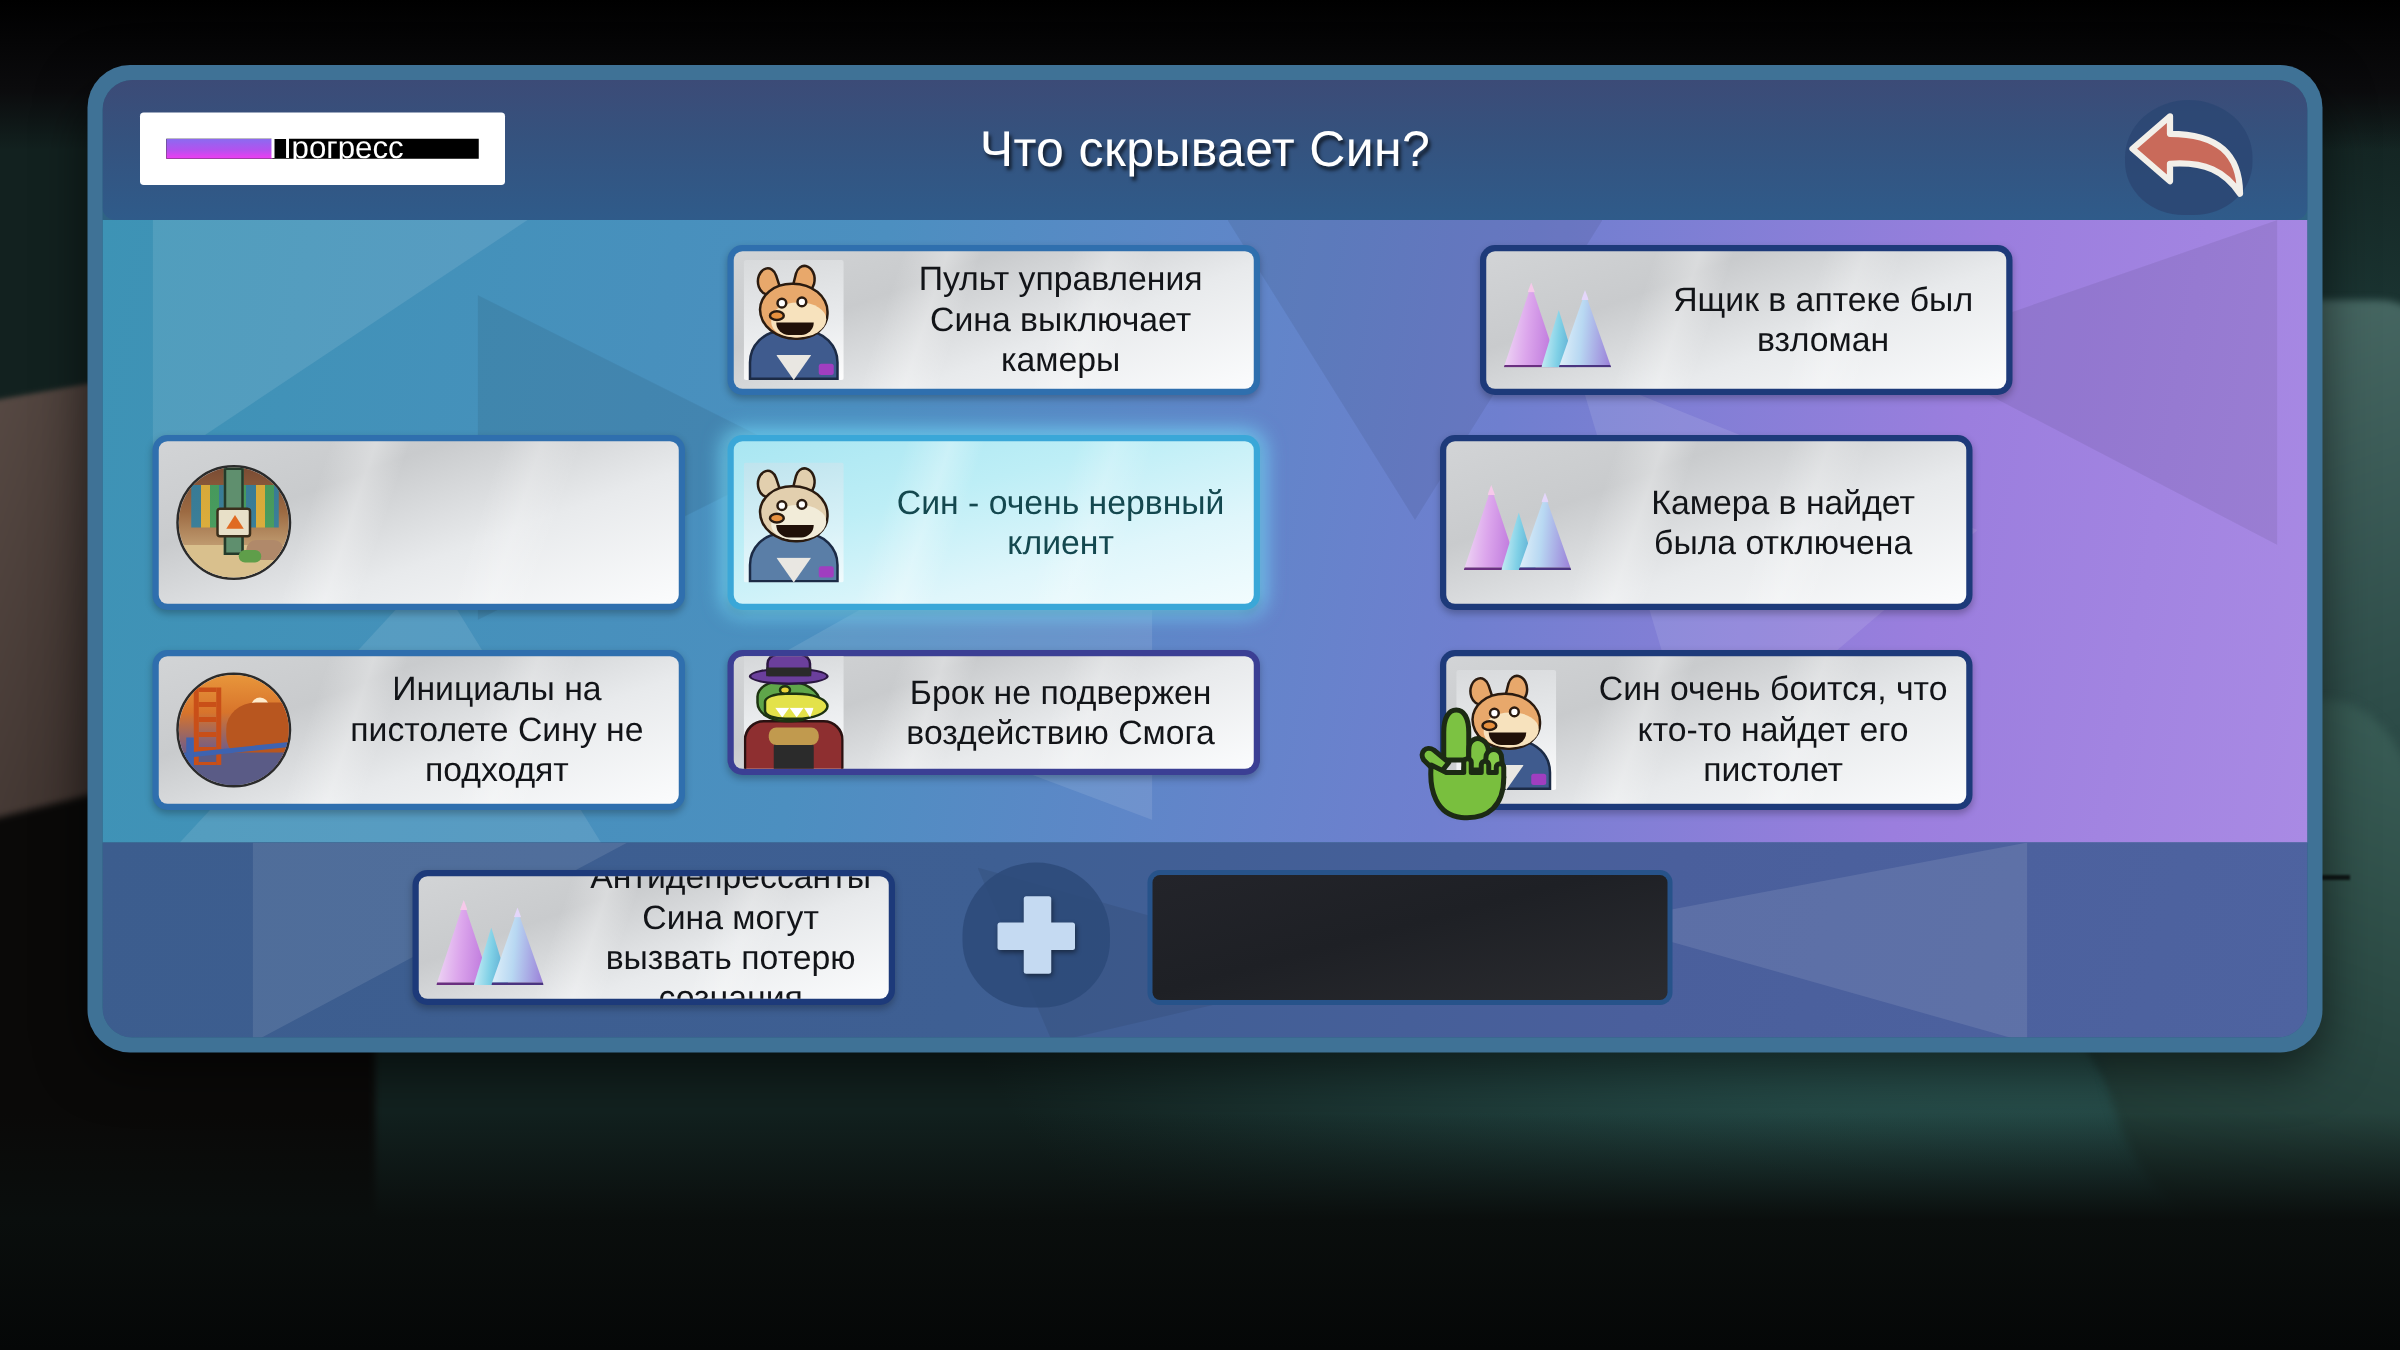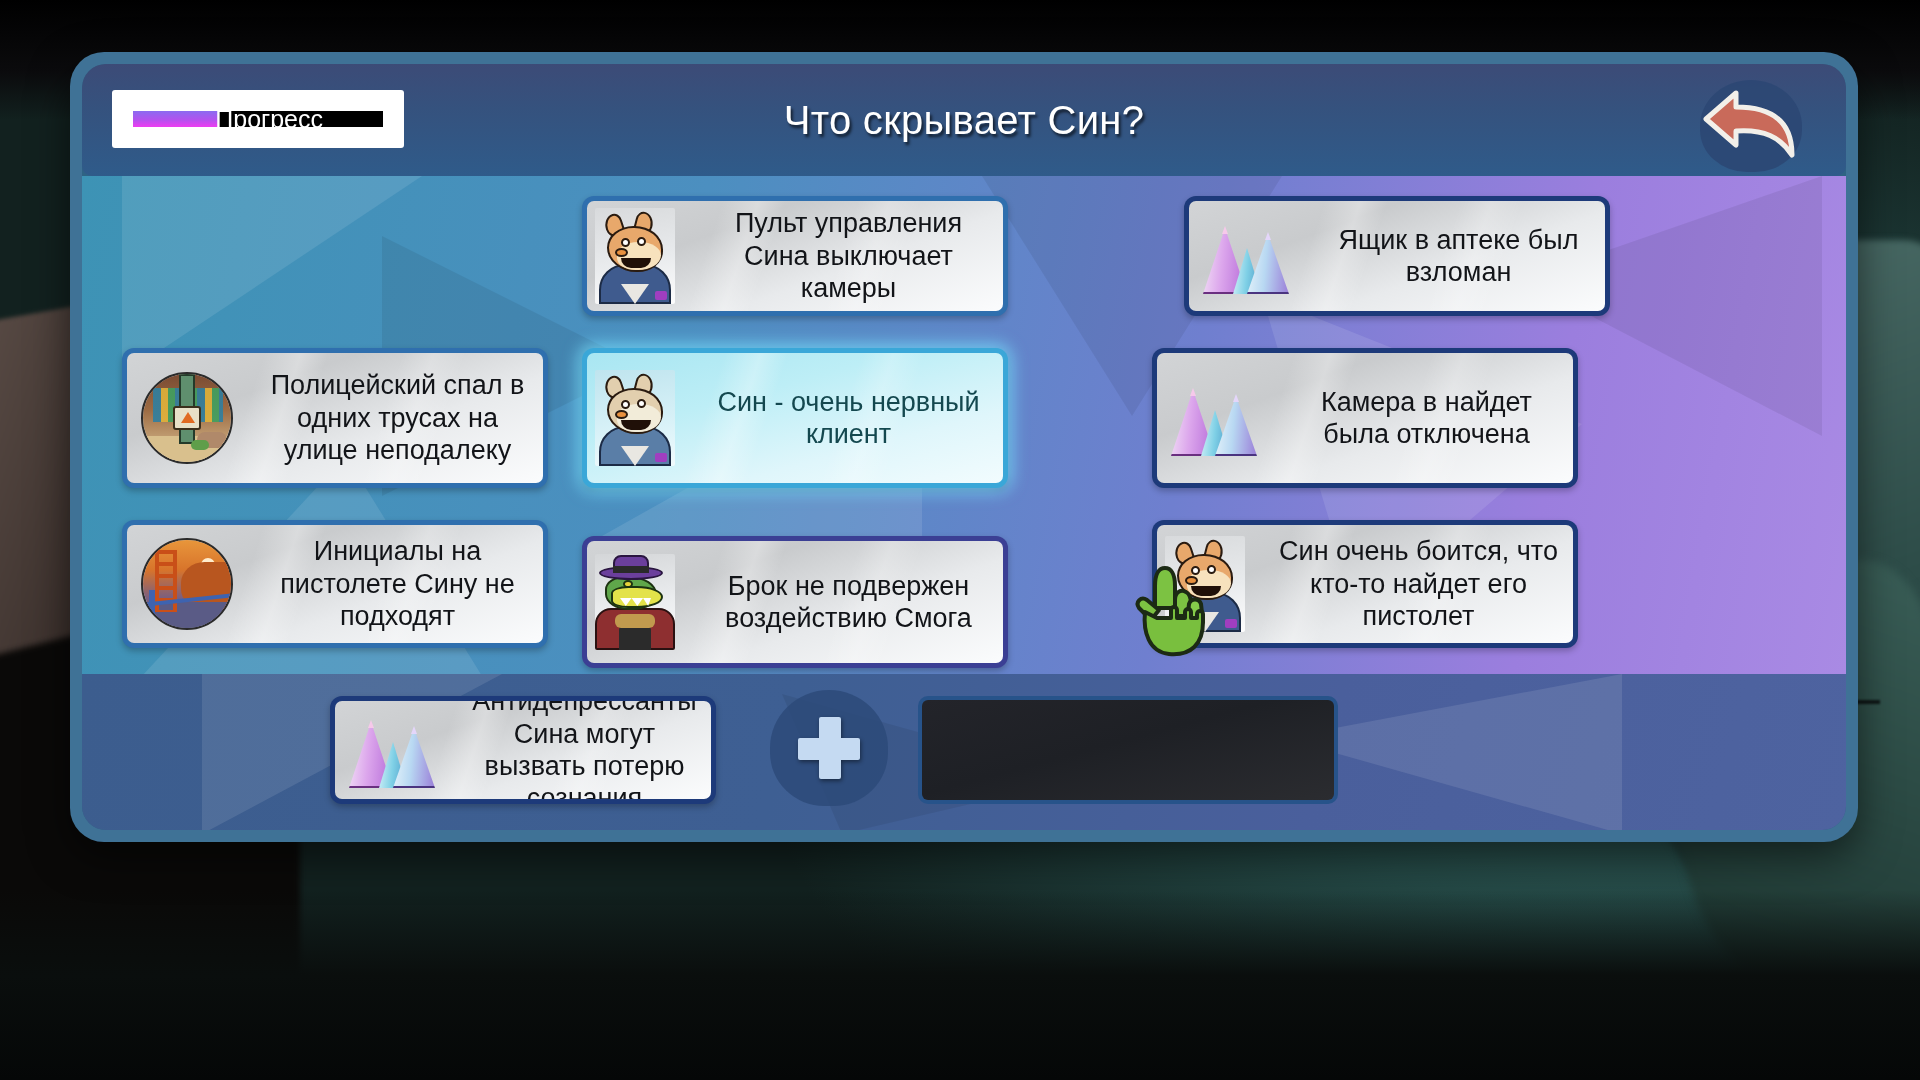--- a/index.html
+++ b/index.html
@@ -406,21 +406,20 @@
                   <span class="bg"></span>
                   <span class="win"></span>
                   <span class="ground"></span>
             <span class="pole"></span>
                   <span class="sign"></span>
                   <span class="tri"></span>
             <span class="guy"></span>
                   <span class="green"></span>
                 </div>
           </div>
-          <div class="card-text">Полицейский спал в одних трусах на улице неподалеку</div>
         </div>
       </div>
 
       <div class="card" id="card-selected" style="left:500px;top:172px;width:426px;height:140px;">
         <div class="card-inner">
           <div class="thumb square">
             <div class="art cat gray">
                   <span class="bg"></span>
                   <span class="body"></span>
                   <span class="collar"></span>
@@ -464,21 +463,21 @@
             <span class="water"></span>
                   <span class="ladder"></span>
                   <span class="rail"></span>
                   <span class="rail2"></span>
                 </div>
           </div>
           <div class="card-text">Инициалы на пистолете Сину не подходят</div>
         </div>
       </div>
 
-      <div class="card b-indigo" style="left:500px;top:344px;width:426px;height:132px;margin-top:16px;">
+      <div class="card b-indigo" style="left:500px;top:344px;width:426px;height:100px;">
         <div class="card-inner">
           <div class="thumb square">
             <div class="art croc">
                   <span class="bg"></span>
                   <span class="coat"></span>
                   <span class="shirt"></span>
             <span class="scarf"></span>
                   <span class="head"></span>
                   <span class="snout"></span>
                   <span class="teeth"></span>

